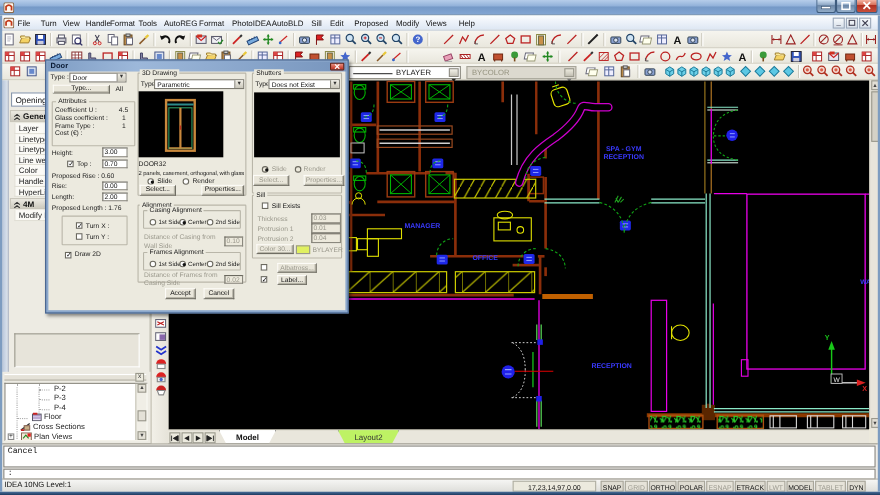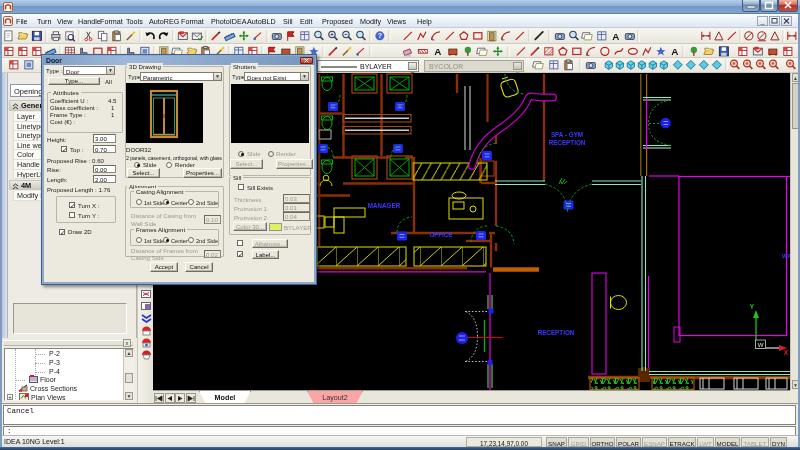--- a/index.html
+++ b/index.html
@@ -738,21 +738,21 @@
           <path d="M6 1 L1.5 3.5 L6 6Z" fill="#222"></path>
         </svg></div>
 <div class="abs" style="left:22px;top:1.5px;width:10px;height:10px;background:#eceade;border:1px solid #9a988c;text-align:center;padding-top:1px;"><svg width="8" height="7">
           <path d="M2 1 L6.5 3.5 L2 6Z" fill="#222"></path>
         </svg></div>
 <div class="abs" style="left:32.5px;top:1.5px;width:10px;height:10px;background:#eceade;border:1px solid #9a988c;text-align:center;padding-top:1px;"><svg width="8" height="7">
           <path d="M7 1 v5 M1 1 L5.5 3.5 L1 6Z" fill="#222" stroke="#222" stroke-width="0.8"></path>
         </svg></div>
 <div class="abs" style="left:46px;top:0px;width:52px;height:13px;background:#fff;border:1px solid #777;border-top:none;clip-path:polygon(0 0,100% 0,calc(100% - 7px) 100%,7px 100%);font-weight:bold;text-align:center;padding-top:2px;">Model</div>
 <div class="abs" style="left:98px;top:0px;width:56px;height:13px;background:#84cc16;border:1px solid #999;border-top:none;clip-path:polygon(0 0,100% 0,calc(100% - 7px) 100%,7px 100%);text-align:center;padding-top:2px;color:#333;margin-top:29px;">Layout1</div>
-<div class="abs" style="left:154px;top:0px;width:56px;height:13px;background:#fca5a5;border:1px solid #999;border-top:none;clip-path:polygon(0 0,100% 0,calc(100% - 7px) 100%,7px 100%);text-align:center;padding-top:2px;color:#333;">Layout2</div>
+<div class="abs" style="left:154px;top:0px;width:56px;height:13px;background:#bef264;border:1px solid #999;border-top:none;clip-path:polygon(0 0,100% 0,calc(100% - 7px) 100%,7px 100%);text-align:center;padding-top:2px;color:#333;">Layout2</div>
 </div>
 <div id="cmd" class="abs">
 <div class="abs" style="left:1px;top:1px;width:793px;height:20px;background:#fff;border:1px solid #83817a;">
         <span style="position:absolute;left:3px;top:1px;">Cancel</span>
       </div>
 <div class="abs" style="left:1px;top:22px;width:793px;height:9.5px;background:#fff;border:1px solid #83817a;">
         <span style="position:absolute;left:3px;top:0px;">:</span>
       </div>
 </div>
 <div id="status" class="abs">

